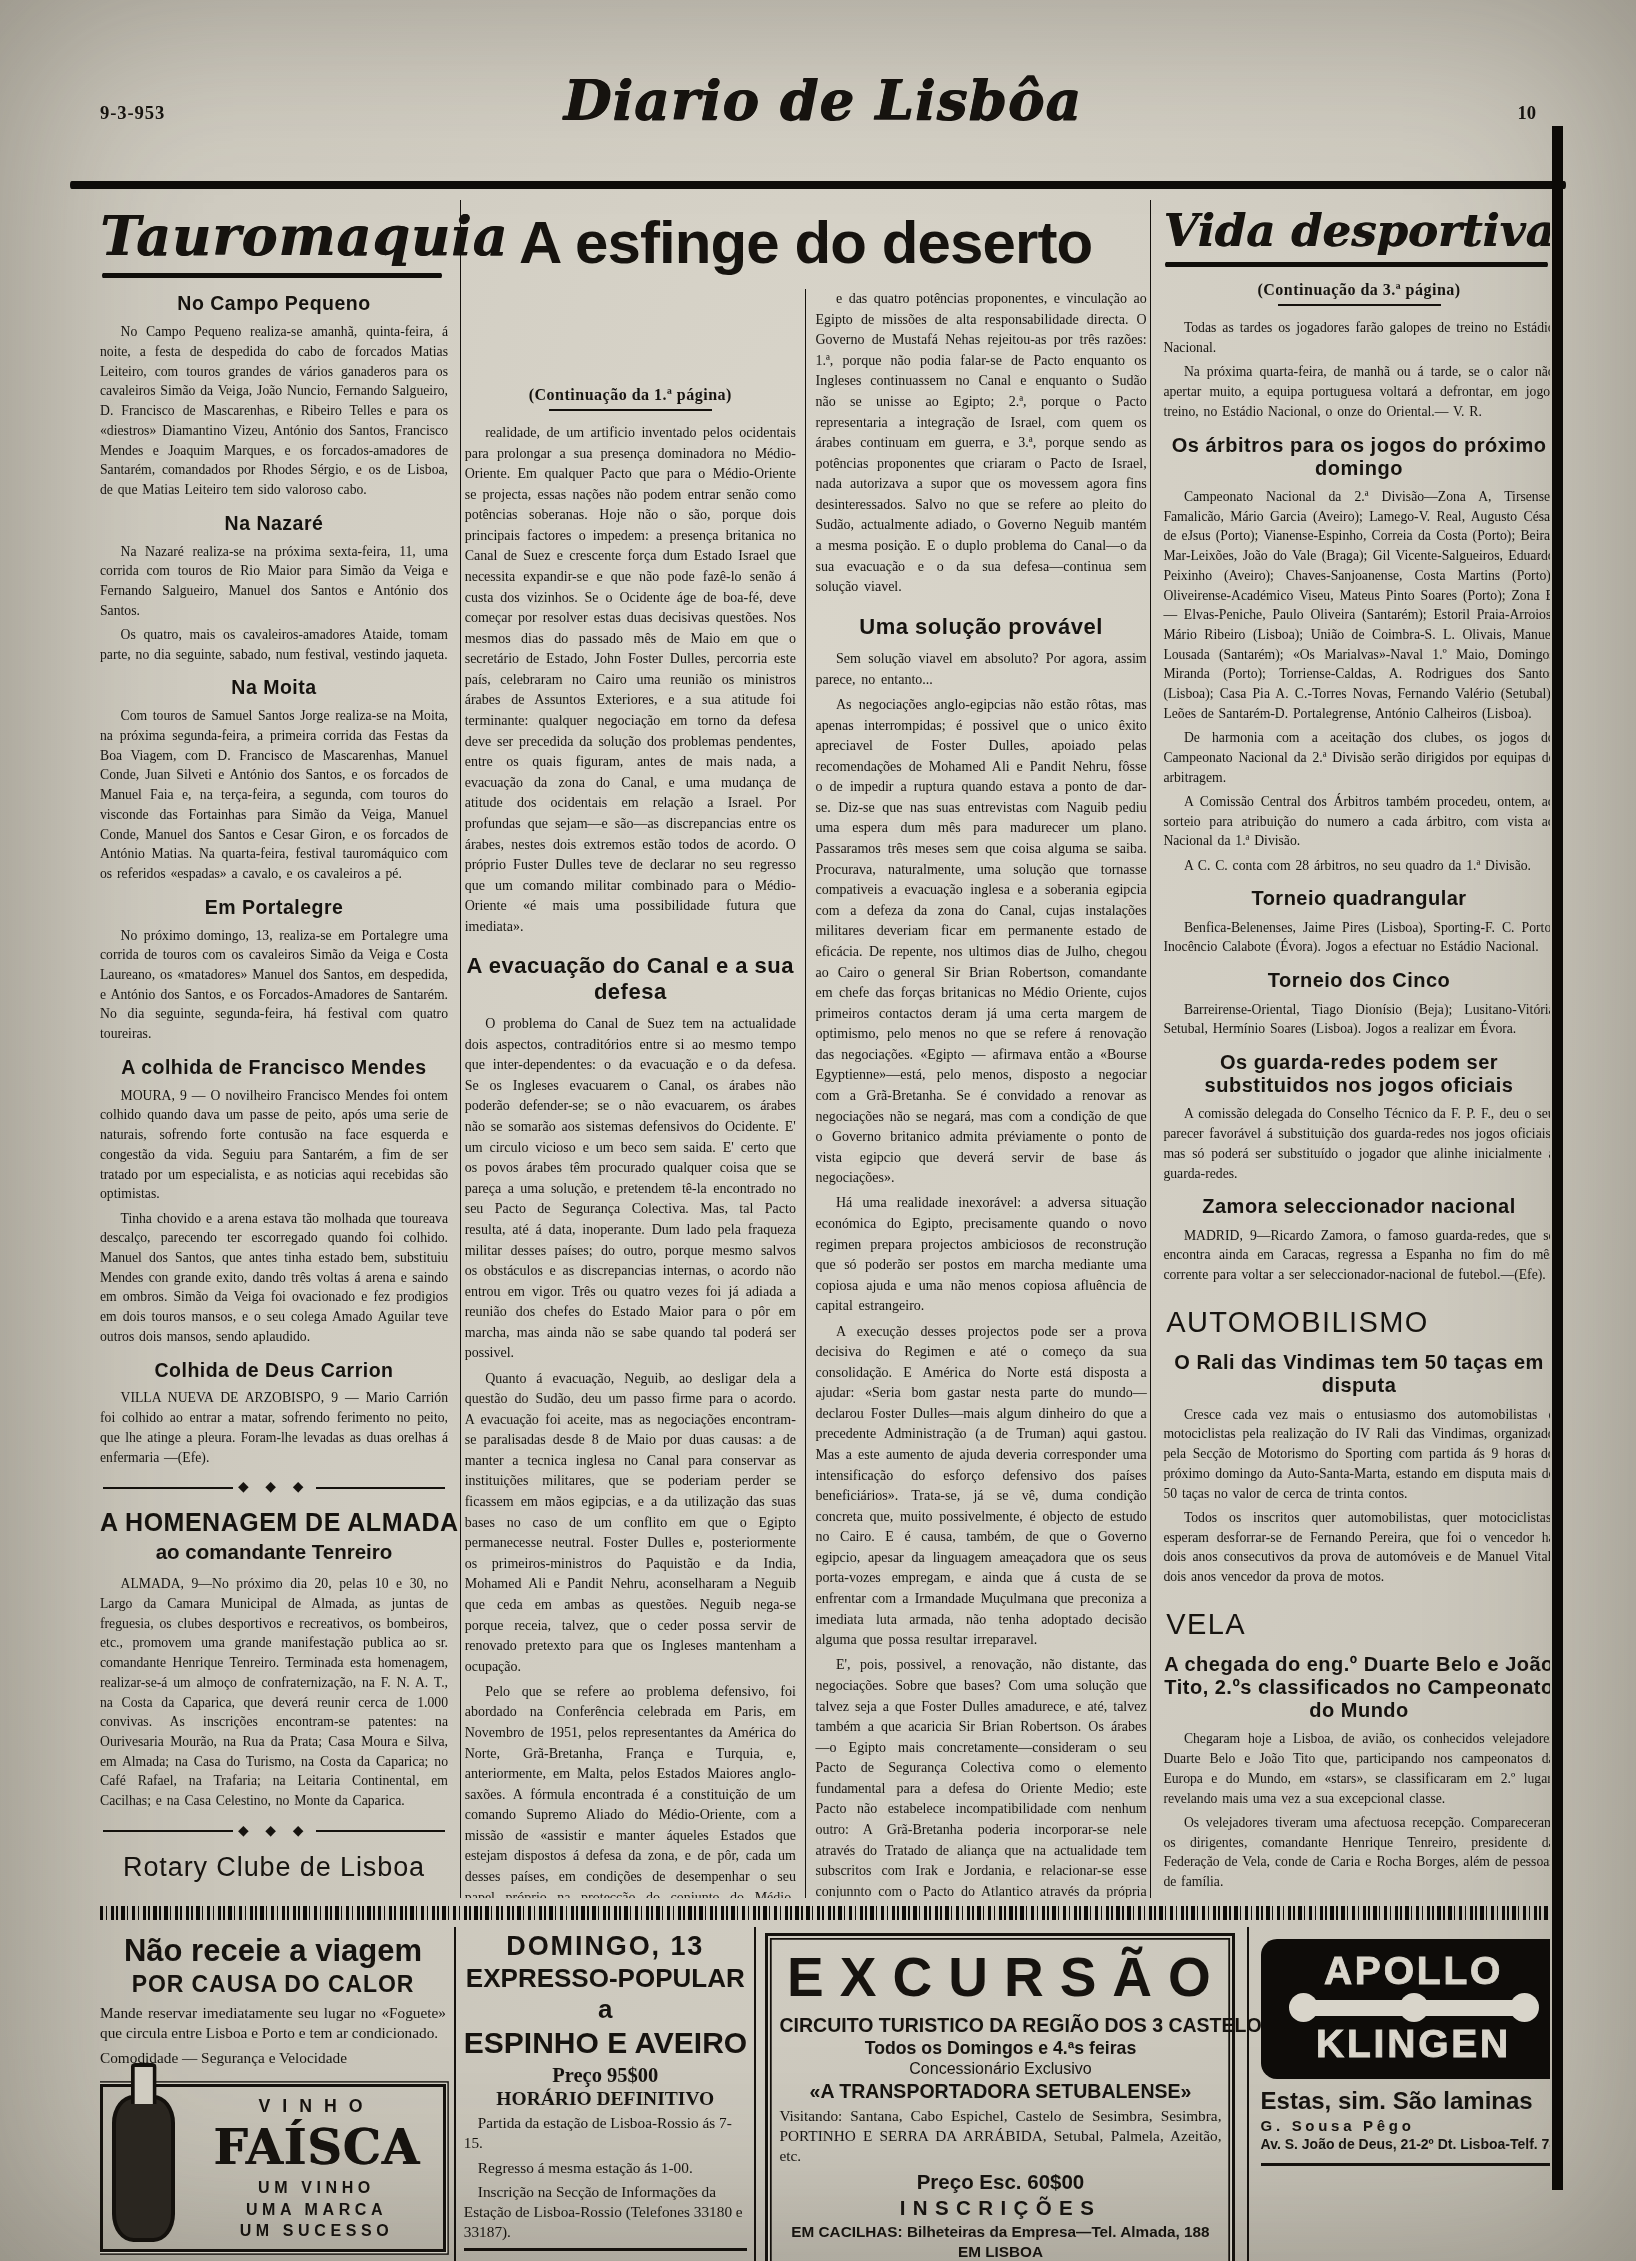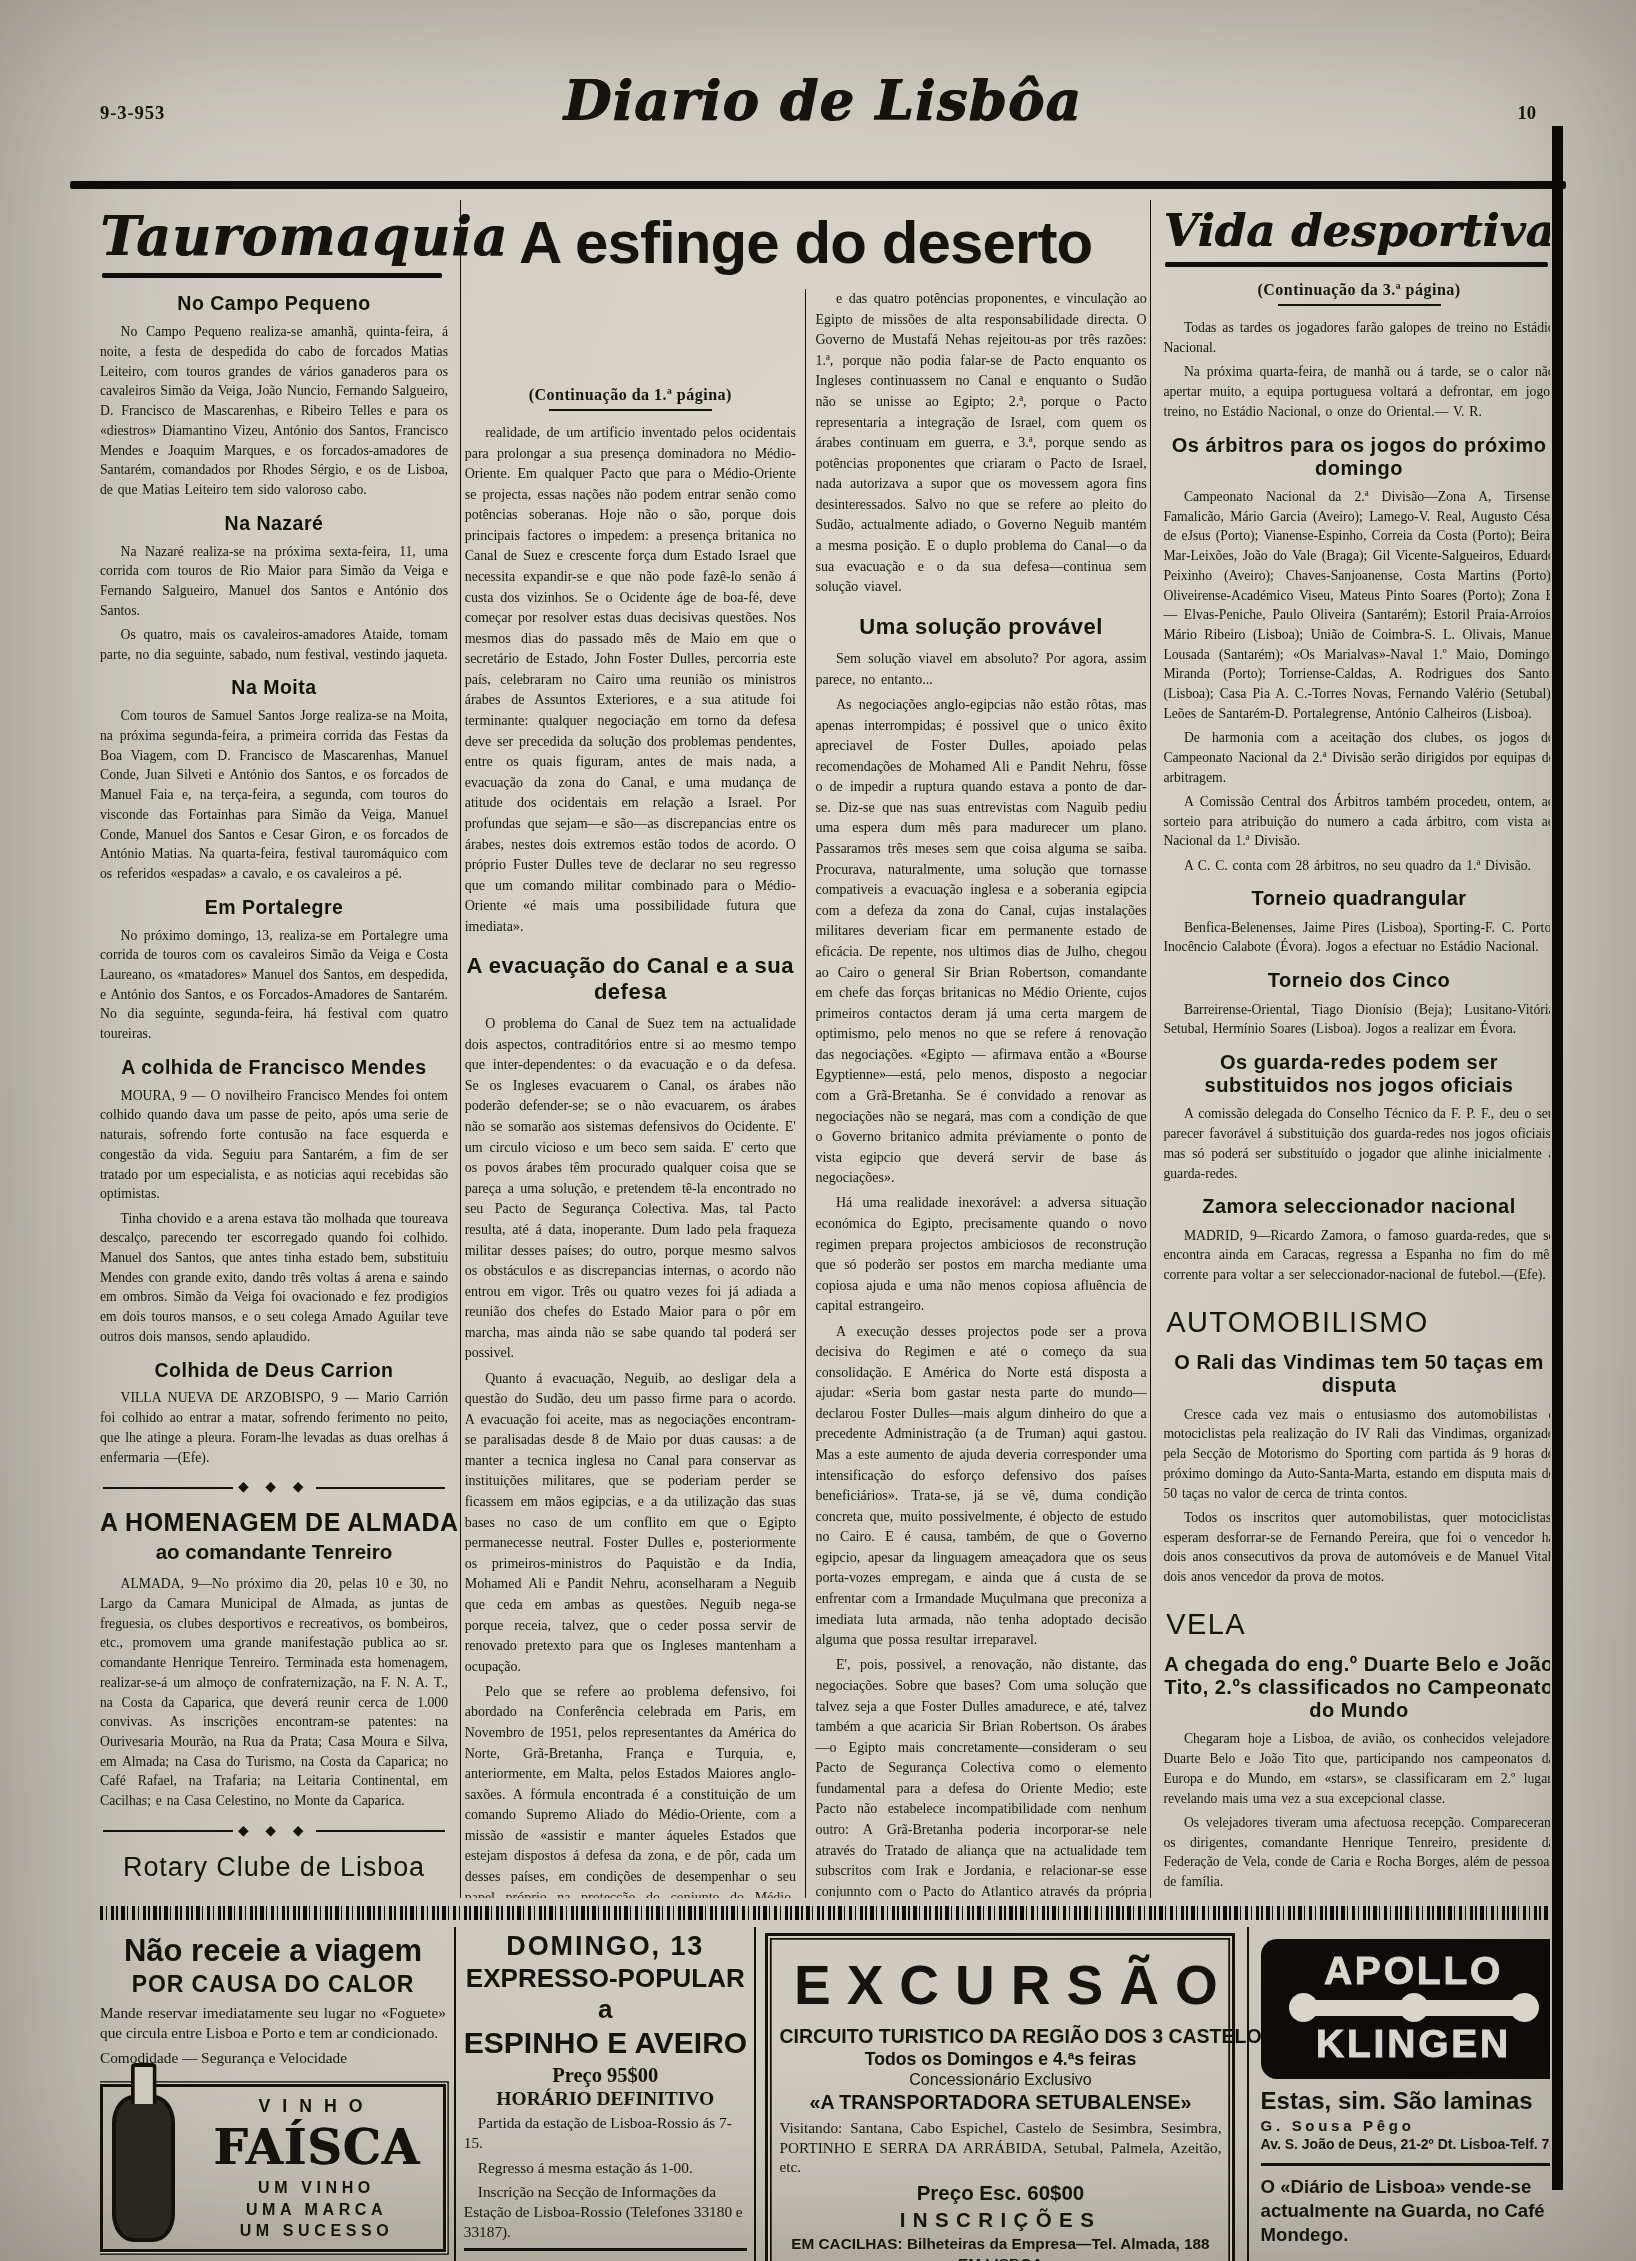--- a/index.html
+++ b/index.html
@@ -80,21 +80,21 @@
   .exp-l1{font-weight:bold;font-size:27px;text-align:center;margin:0;letter-spacing:1.9px;}
   .exp-l2{font-weight:bold;font-size:26px;text-align:center;margin:0.9px 0;}
   .exp-l3{font-weight:bold;font-size:30px;text-align:center;margin:0 0 3.7px 0;white-space:nowrap;}
   .exp-price{font-family:"Liberation Serif", serif;font-weight:bold;font-size:20.5px;text-align:center;margin:0.9px 0;}
   .exp-hor{font-family:"Liberation Serif", serif;font-weight:bold;font-size:19.5px;text-align:center;margin:0 0 3.7px 0;}
   .exp-p{font-family:"Liberation Serif", serif;font-size:15.3px;line-height:1.3;margin:0 0 4.6px 0;text-indent:14px;}
   .nazare{border-top:3.7px solid #14110d;margin-top:6.5px;padding-top:4.6px;text-align:center;}
   .naz-t{font-family:"Liberation Serif", serif;font-weight:bold;font-size:29px;line-height:1.1;margin:1.9px 0;}
   .excursao{border:3.7px solid #14110d;box-shadow:inset 0 0 0 1.9px #d0ccc1, inset 0 0 0 3.7px #14110d;
     padding:9.3px 11px;text-align:center;height:325px;}
-  .exc-title{font-weight:bold;font-size:55px;letter-spacing:16px;margin:8px;white-space:nowrap;transform:translateX(6.5px);}
+  .exc-title{font-weight:bold;font-size:55px;letter-spacing:16px;margin:0;white-space:nowrap;transform:translateX(6.5px);}
   .exc-l1{font-weight:bold;font-size:19.5px;margin:4.6px 0 0.9px 0;white-space:nowrap;}
   .exc-l2{font-weight:bold;font-size:17.7px;margin:0.9px 0;}
   .exc-l3{font-size:16px;margin:0.9px 0;}
   .exc-l4{font-weight:bold;font-size:19.5px;margin:1.9px 0;white-space:nowrap;}
   .exc-body{font-family:"Liberation Serif", serif;font-size:15.3px;line-height:1.3;text-align:justify;margin:3.7px 0;}
   .exc-price{font-weight:bold;font-size:20.5px;margin:3.7px 0 0.9px 0;}
   .exc-insc{font-weight:bold;font-size:20.5px;letter-spacing:7.4px;margin:2.8px 0;}
   .exc-s{font-size:15.3px;font-weight:bold;margin:1.9px 0;}
   .razor{background:#0e0c09;border-radius:16px;padding:12px 14px 14px 14px;color:#d9d5ca;text-align:center;
     position:relative;margin-right:14px;}
@@ -291,19 +291,18 @@
         <p class="razor-word">APOLLO</p>
         <div class="razor-slot">
             <span class="midhole"></span>
           </div>
         <p class="razor-word">KLINGEN</p>
       </div>
       <p class="apo-tag">Estas, sim. São laminas</p>
       <p class="apo-name">G. Sousa Pêgo</p>
       <p class="apo-addr">Av. S. João de Deus, 21-2º Dt. Lisboa-Telf. 78588</p>
       <div class="apo-rule"></div>
-      <p class="guarda-note">O «Diário de Lisboa» vende-se actualmente na Guarda, no Café Mondego.</p>
     </div>
   </footer>
 
   <div class="edge-bar"></div>
 </div>
 
 
 </body></html>

